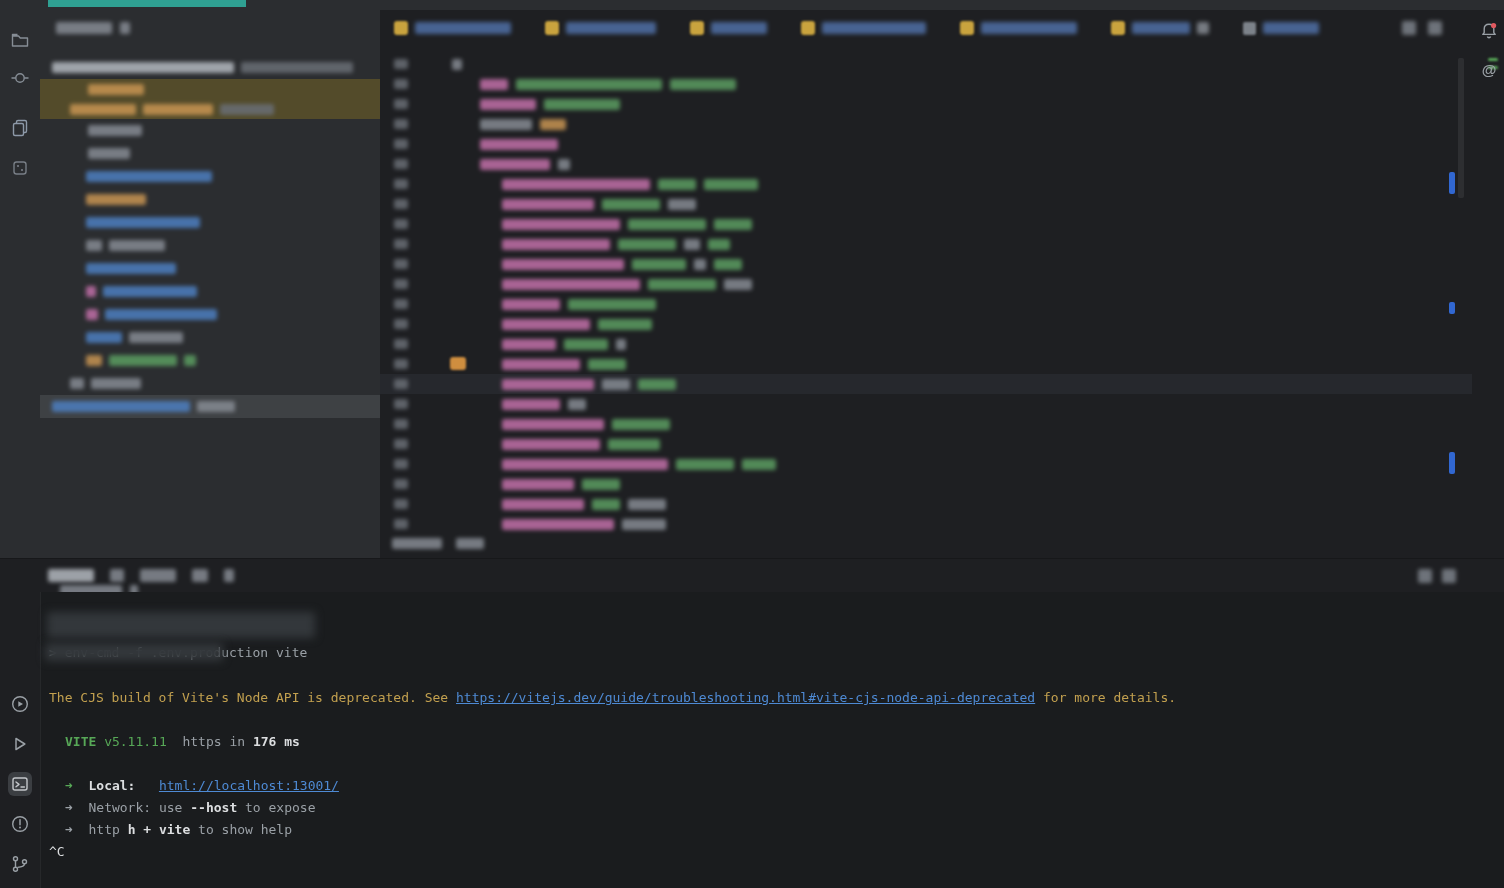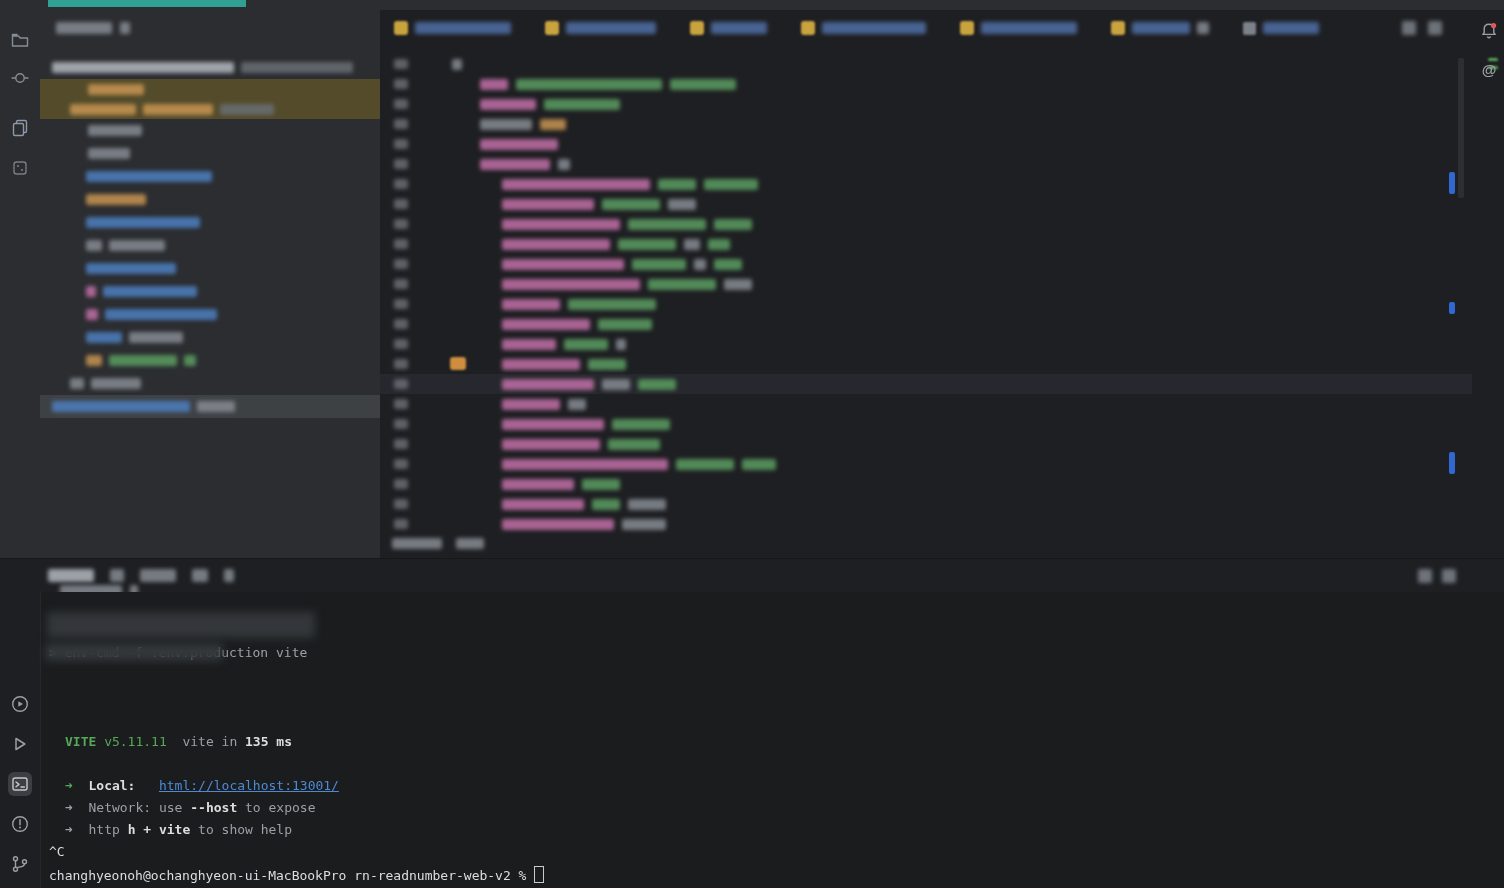--- a/index.html
+++ b/index.html
@@ -446,25 +446,25 @@
       <path d="M5.5 6.8v6.4M14.5 9.8c0 2.6-4 3.4-7 3.6" fill="none" stroke="#9aa0a6" stroke-width="1.4"></path>
     </svg>
 </div>
 
 <div id="term" class="abs">
   <div class="blurblock" style="position:absolute;left:6px;top:20px;width:268px;height:26px"></div>
 
   <div class="tline muted" style="top:53px"><span>&gt; env-cmd -f .env.production vite</span></div>
   <div class="blurblock" style="position:absolute;left:4px;top:51px;width:178px;height:18px"></div>
 
-
-  <div class="tline" style="top:142px;left:24px"><b class="green">VITE</b><span> </span><span class="green">v5.11.11</span><span>  </span><span class="muted">vite in</span><span> </span><b class="white">135 ms</b></div>
+  <div class="tline warn" style="top:98px"><span>The CJS build of Vite's Node API is deprecated. See </span><span class="tlink">https://vitejs.dev/guide/troubleshooting.html#vite-cjs-node-api-deprecated</span><span> for more details.</span></div>
+
+  <div class="tline" style="top:142px;left:24px"><b class="green">VITE</b><span> </span><span class="green">v5.11.11</span><span>  </span><span class="muted">https in</span><span> </span><b class="white">176 ms</b></div>
 
   <div class="tline" style="top:186px;left:24px"><span class="green">➜</span><span>  </span><b class="white">Local:</b><span>   </span><span class="tlink">html://localhost:13001/</span></div>
 
   <div class="tline muted" style="top:208px;left:24px"><span>➜</span><span>  </span><span>Network:</span><span> </span><span>use </span><b class="white">--host</b><span> to expose</span></div>
 
   <div class="tline muted" style="top:230px;left:24px"><span>➜</span><span>  </span><span>http </span><b class="white">h + vite</b><span> to show help</span></div>
 
   <div class="tline white" style="top:252px"><span>^C</span></div>
 
-  <div class="tline white" style="top:274px"><span>changhyeonoh@ochanghyeon-ui-MacBookPro rn-readnumber-web-v2 %</span><span class="cursor"></span></div>
 </div>
 
 </body></html>

